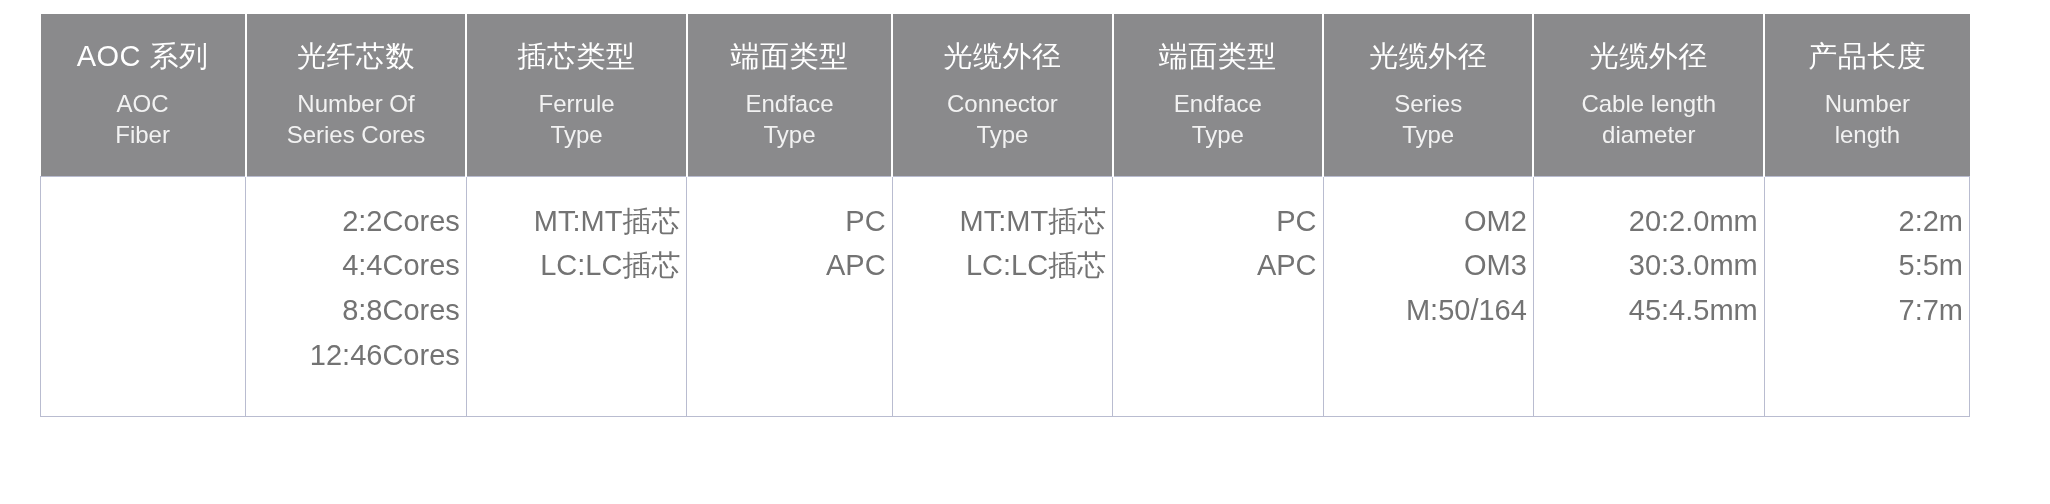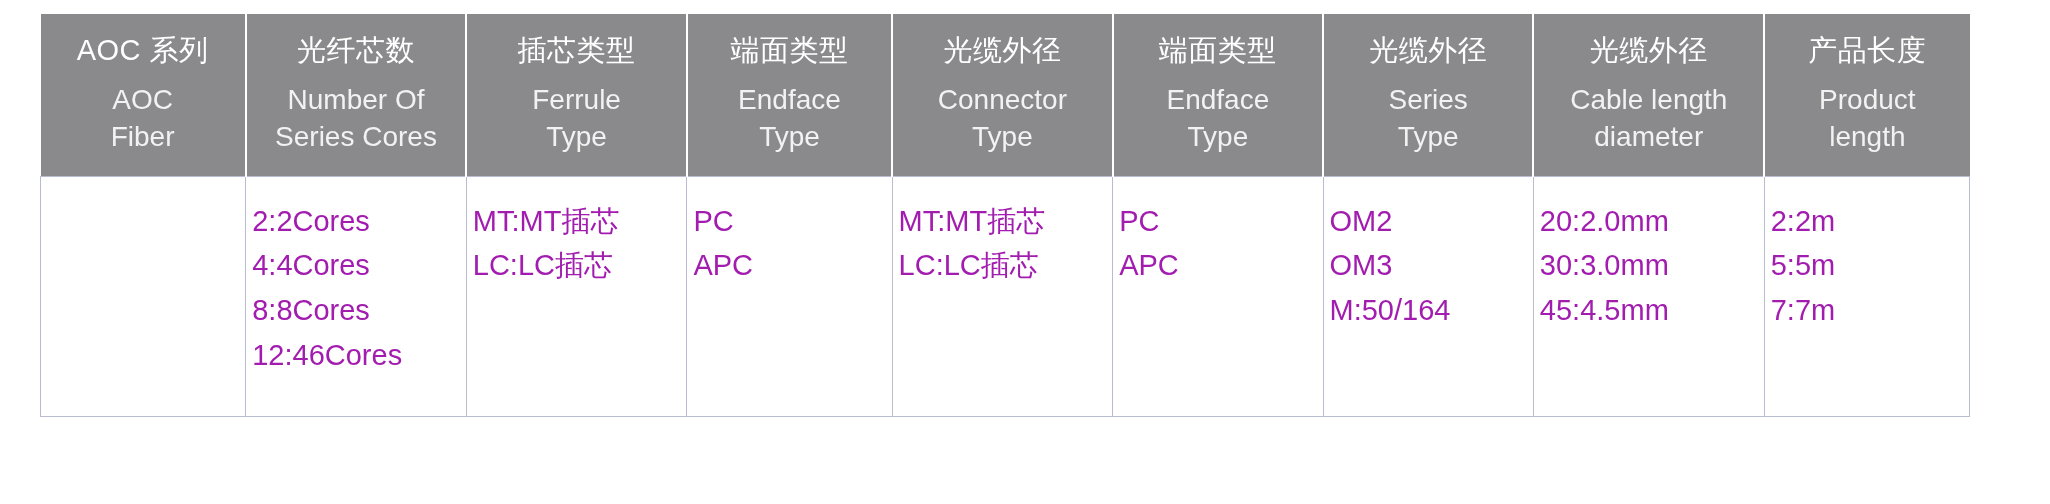--- a/index.html
+++ b/index.html
@@ -44,31 +44,31 @@
     margin-left: 40px;
   }
   .th-cn {
     font-size: 29px;
     line-height: 1.35;
     letter-spacing: 0.5px;
     display: block;
     margin-bottom: 12px;
   }
   .th-en {
-    font-size: 28px;
+    font-size: 24px;
     line-height: 1.32;
     display: block;
     color: #f2f2f2;
   }
   table.spec td {
     border: 1px solid #b9bcd0;
     padding: 22px 6px 26px 6px;
     vertical-align: top;
-    text-align: left;
-    color: #a21caf;
+    text-align: right;
+    color: #737373;
     font-size: 29px;
     line-height: 1.55;
     height: 240px;
     box-sizing: border-box;
   }
   .cell-line {
     display: block;
     white-space: nowrap;
   }
   .empty-cell {
@@ -117,21 +117,21 @@
           <span class="th-en">Series</span>
           <span class="th-en">Type</span>
         </th>
         <th style="width:225px">
           <span class="th-cn">光缆外径</span>
           <span class="th-en">Cable length</span>
           <span class="th-en">diameter</span>
         </th>
         <th style="width:200px">
           <span class="th-cn">产品长度</span>
-          <span class="th-en">Product</span>
+          <span class="th-en">Number</span>
           <span class="th-en">length</span>
         </th>
       </tr>
     </thead>
     <tbody>
       <tr>
         <td>
           <span class="cell-line empty-cell"></span>
         </td>
         <td>

